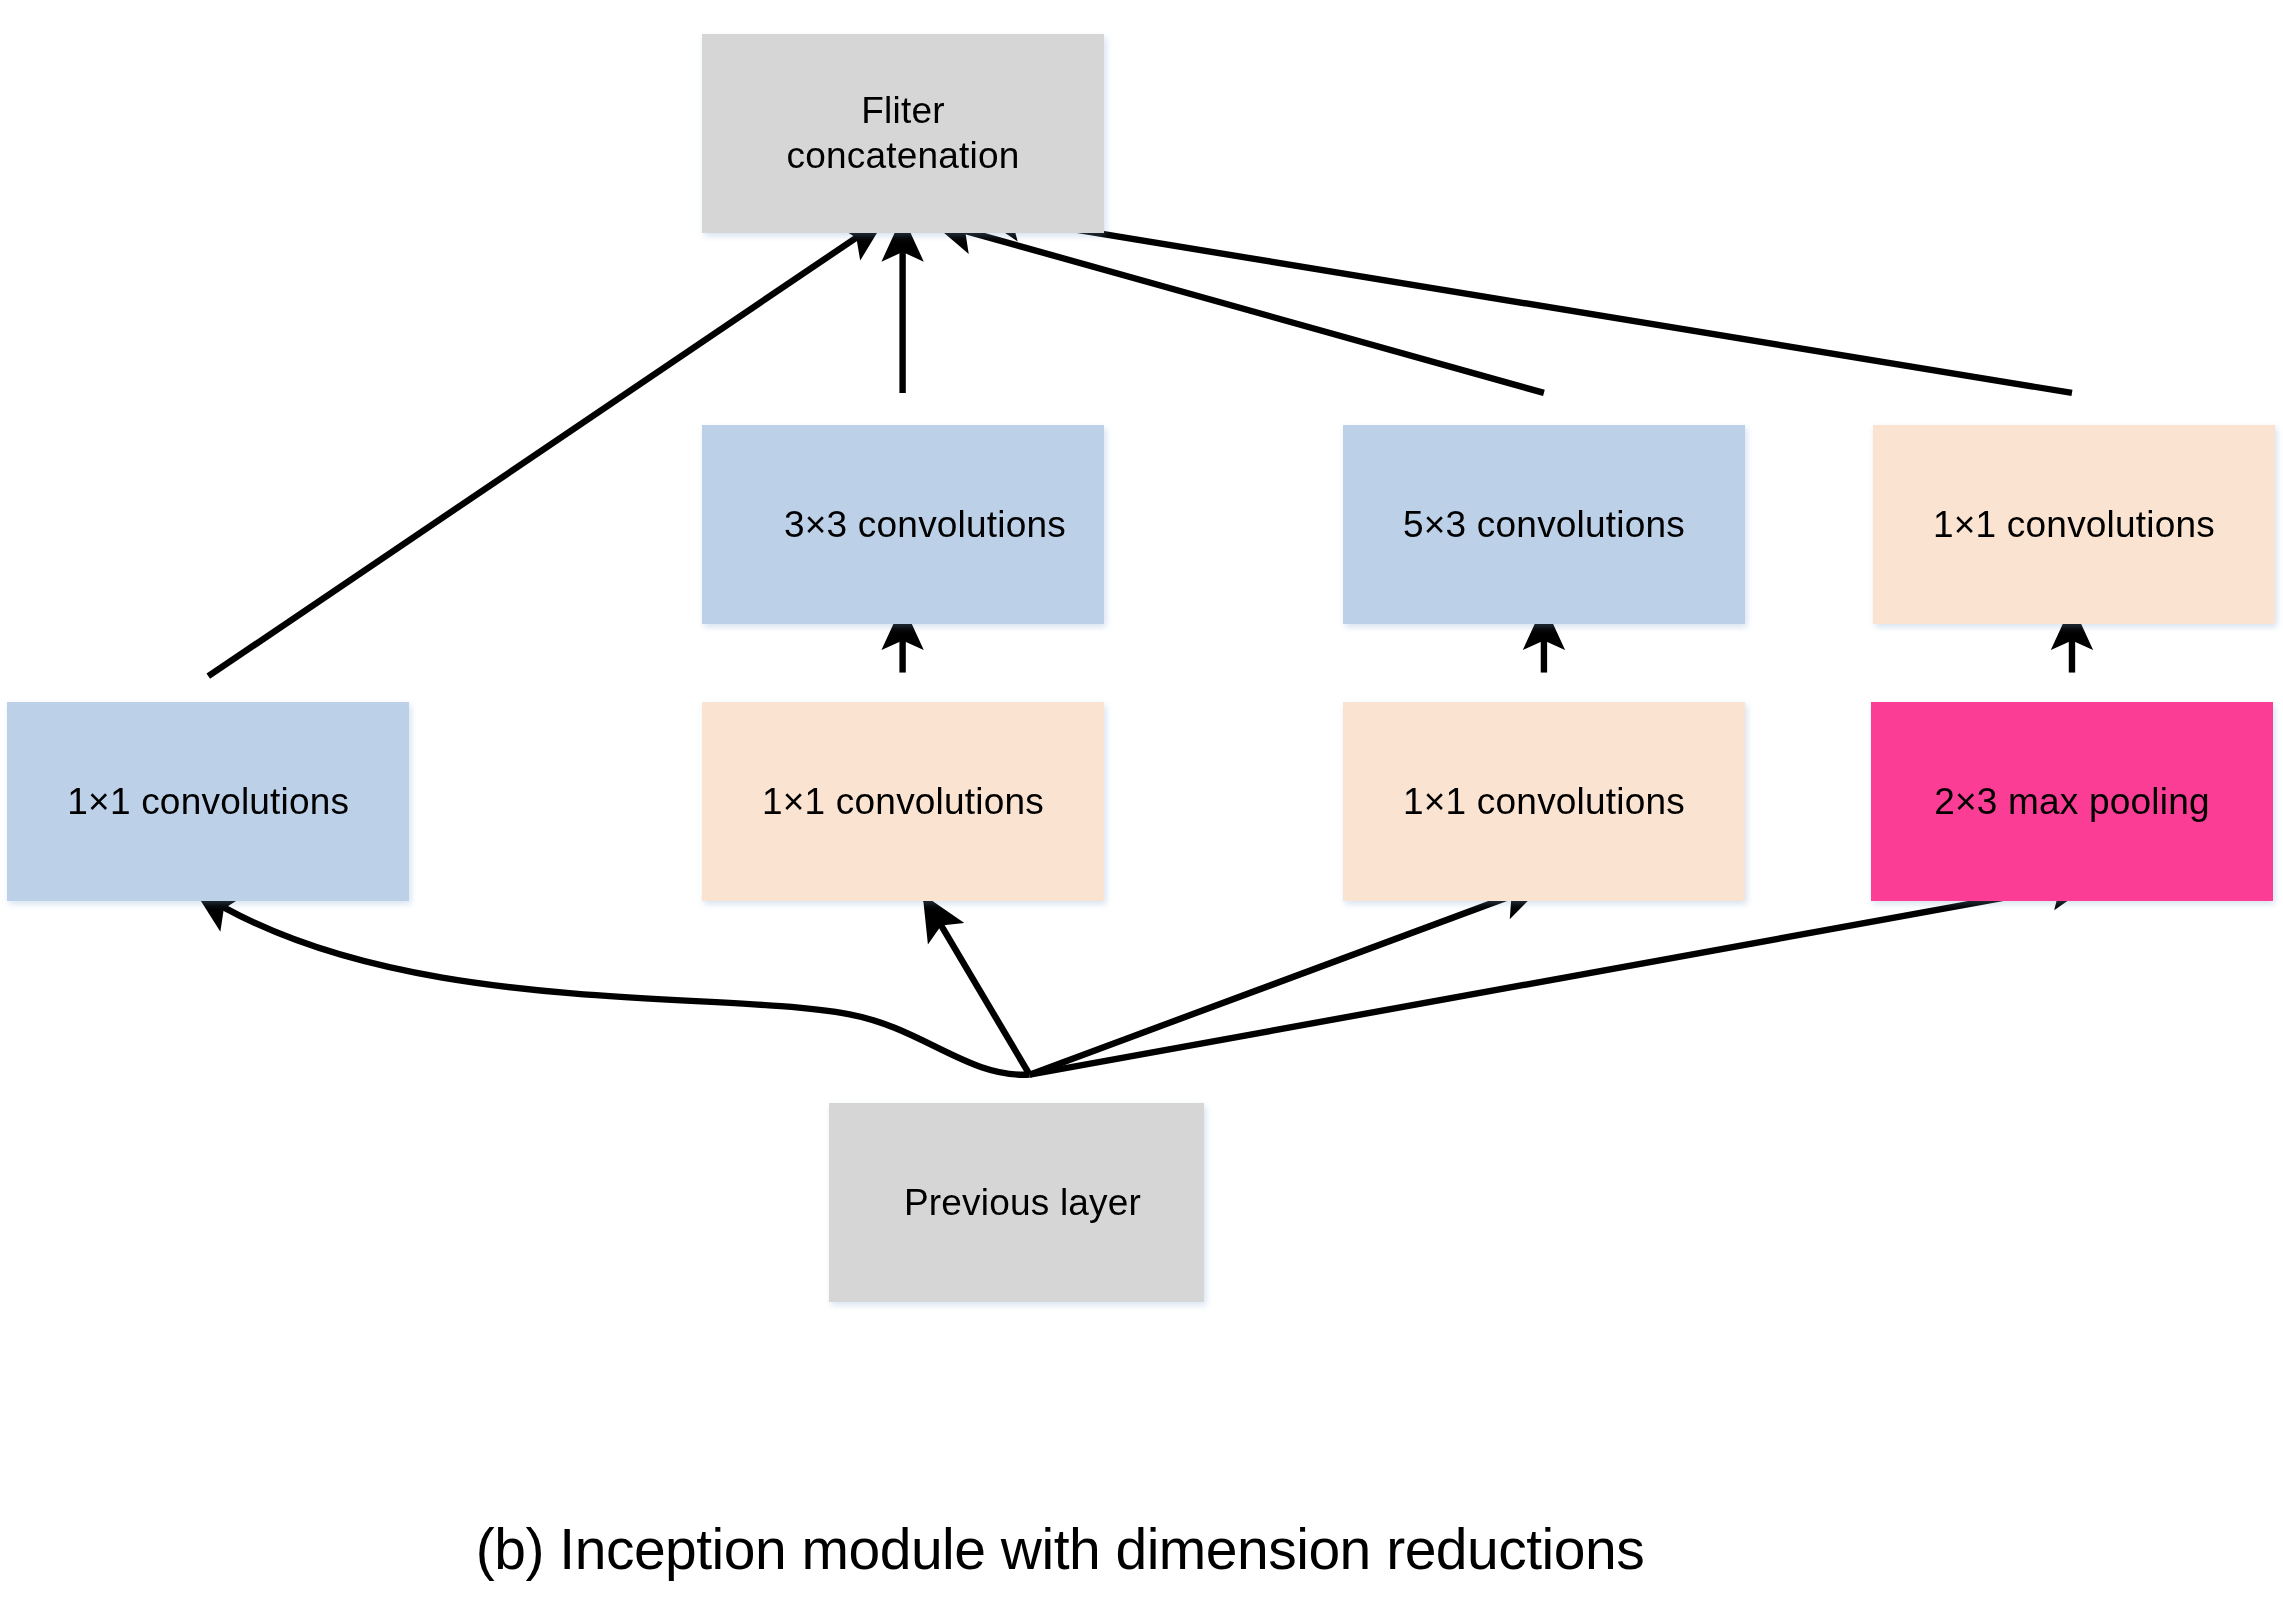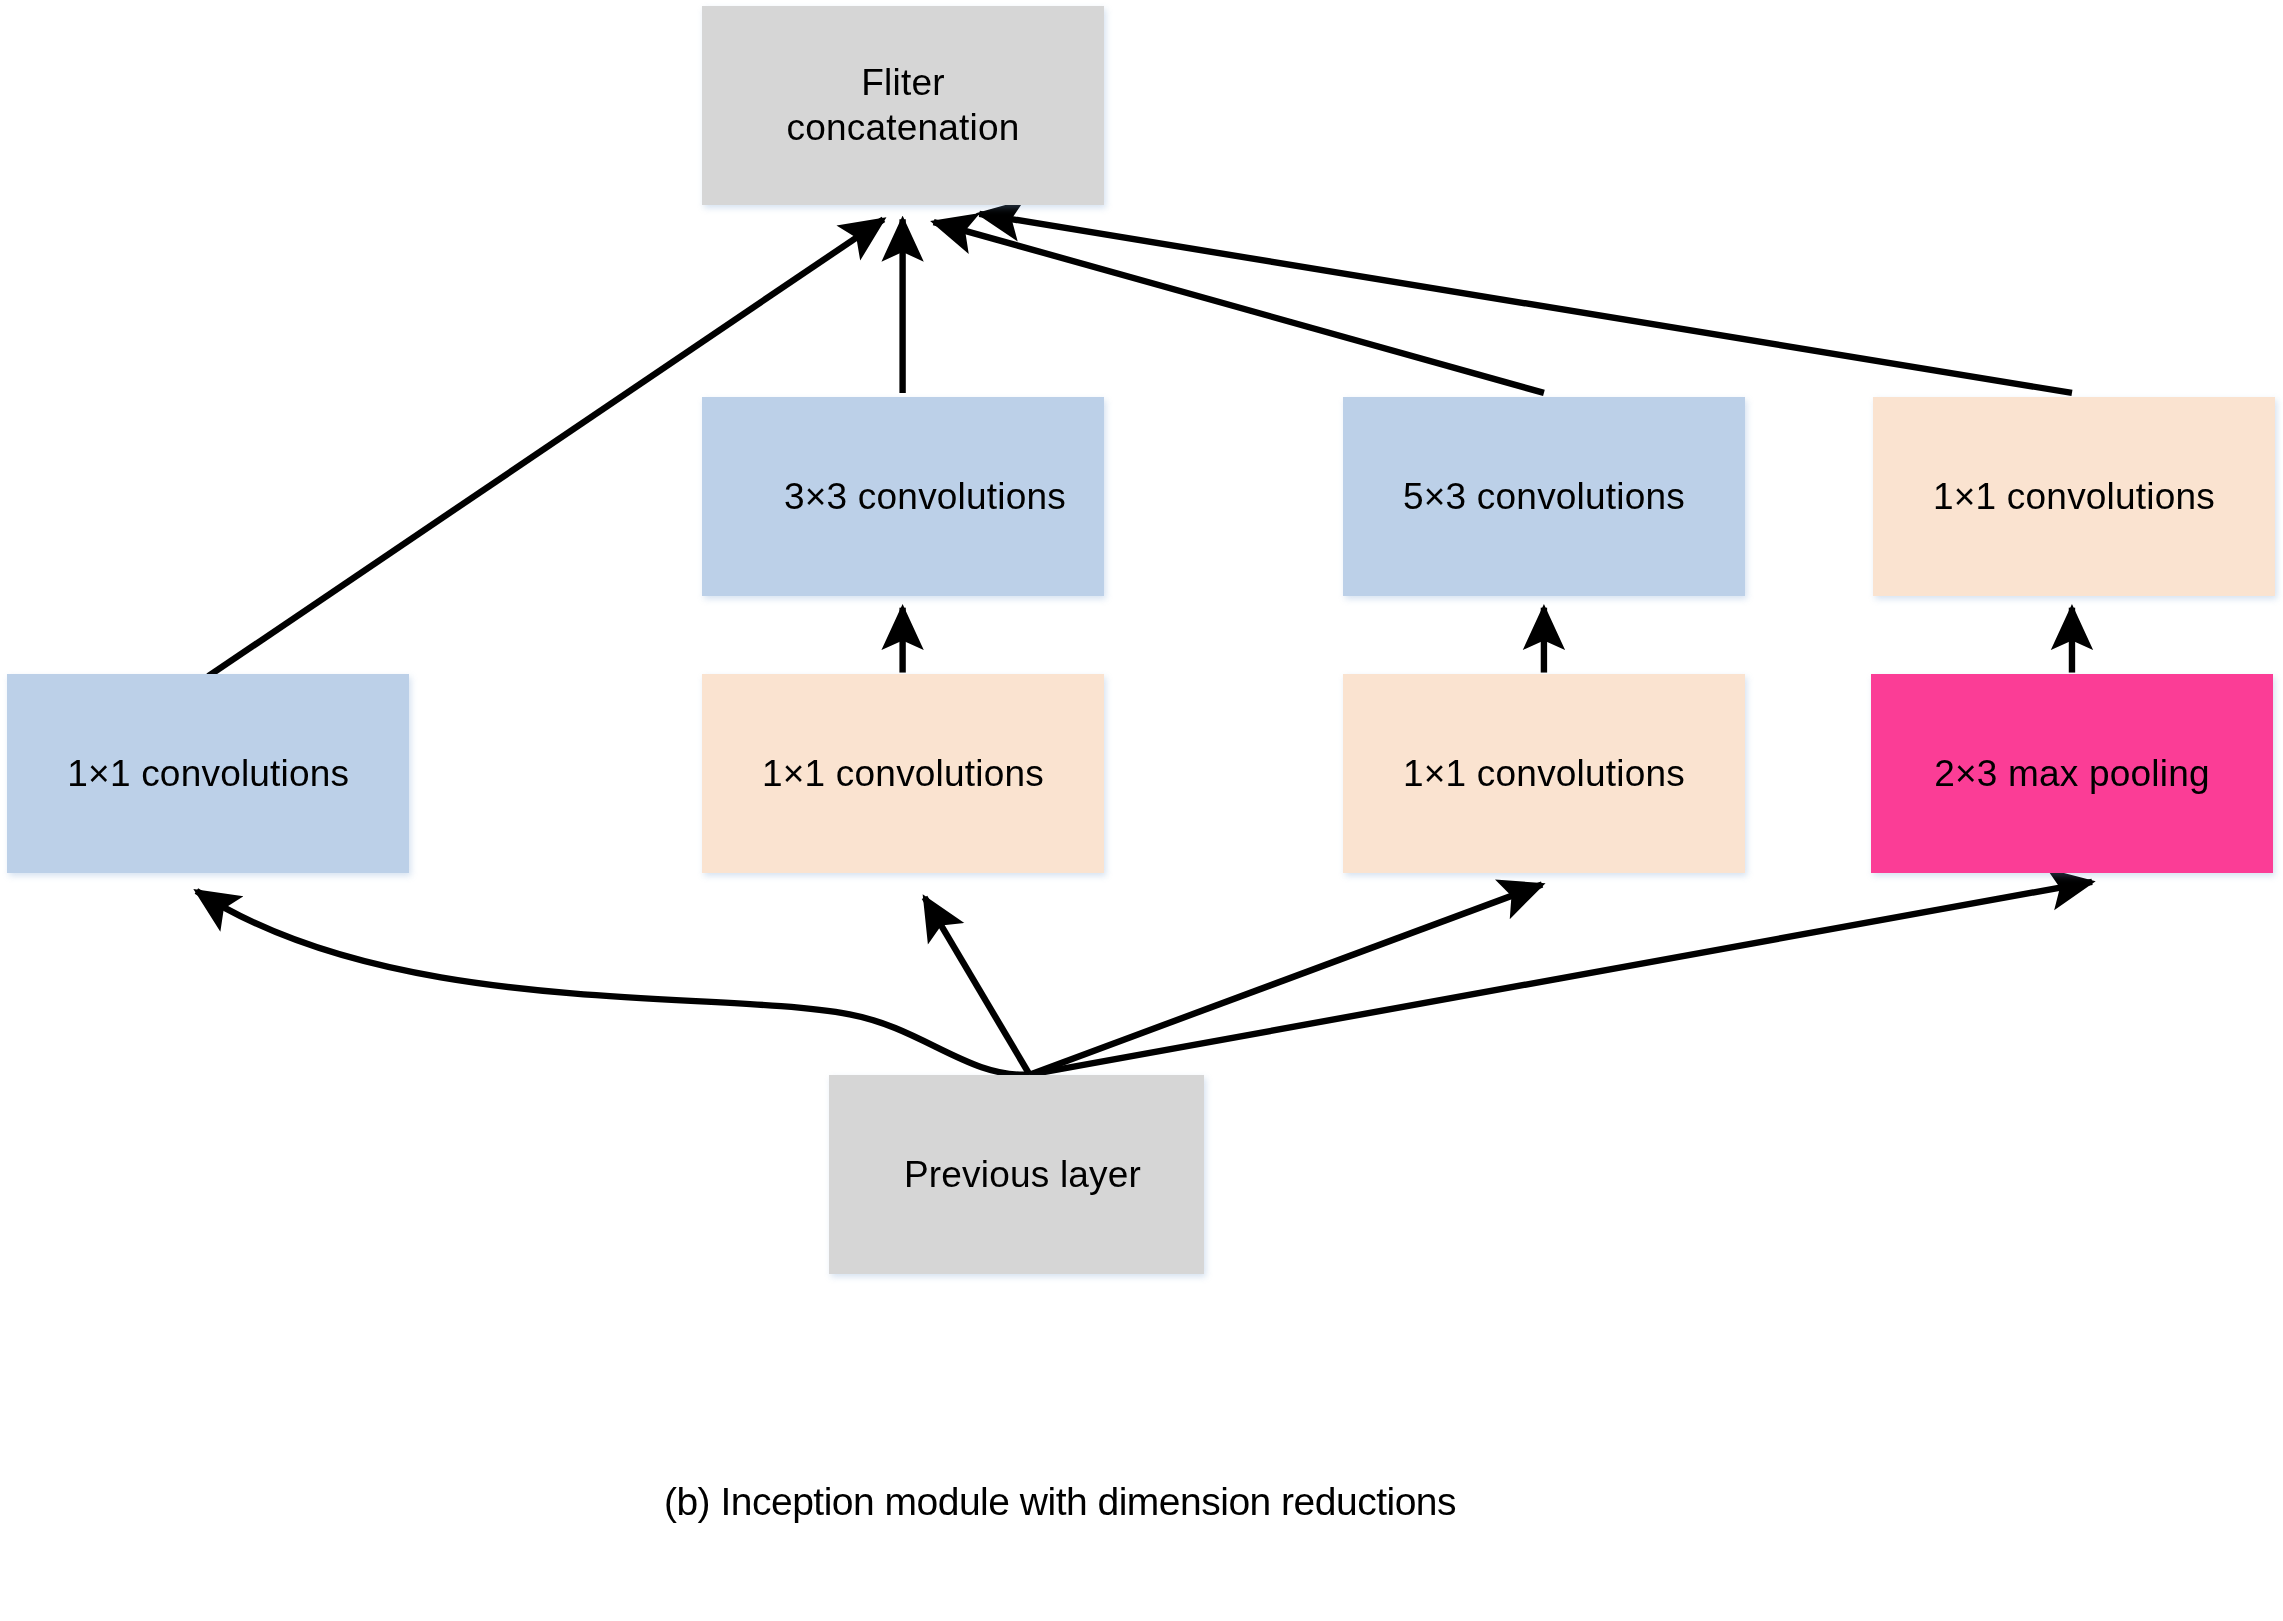--- a/index.html
+++ b/index.html
@@ -22,20 +22,21 @@
     box-sizing: border-box;
     display: flex;
     align-items: center;
     justify-content: center;
     text-align: center;
     color: #000000;
     font-size: 37px;
     line-height: 1.22;
     letter-spacing: 0.2px;
     box-shadow: 1.8px 2.7px 6.4px rgba(120,160,210,0.30);
+    margin-top: 28px;
     -webkit-font-smoothing: antialiased;
   }
   .node span { display: block; }
 
   
   #node-concat      { left: 702px;  top: 5.5px;    width: 402px; height: 199px; background: #d6d6d6; }
   #node-conv3x3     { left: 702px;  top: 397px;  width: 402px; height: 199px; background: #bcd0e8; padding-left: 44px; }
   #node-conv5x5     { left: 1343px; top: 397px;  width: 402px; height: 199px; background: #bcd0e8; }
   #node-conv1x1-d   { left: 1873px; top: 397px;  width: 402px; height: 199px; background: #fae3d0; }
   #node-conv1x1-a   { left: 7.3px;    top: 674px;  width: 402px; height: 199px; background: #bcd0e8; }
@@ -48,24 +49,24 @@
     position: absolute;
     left: 0; top: 0;
     width: 2283px;
     height: 1622px;
     pointer-events: none;
   }
 
   #caption {
     position: absolute;
     left: 0;
-    top: 1480px;
+    top: 1516px;
     width: 2120px;
     text-align: center;
-    font-size: 39px;
+    font-size: 57px;
     color: #000000;
     font-family: "Liberation Sans Narrow", "Liberation Sans", sans-serif;
     letter-spacing: -0.5px;
   }
 </style>
 </head>
 <body>
 
 <div id="canvas">
 

